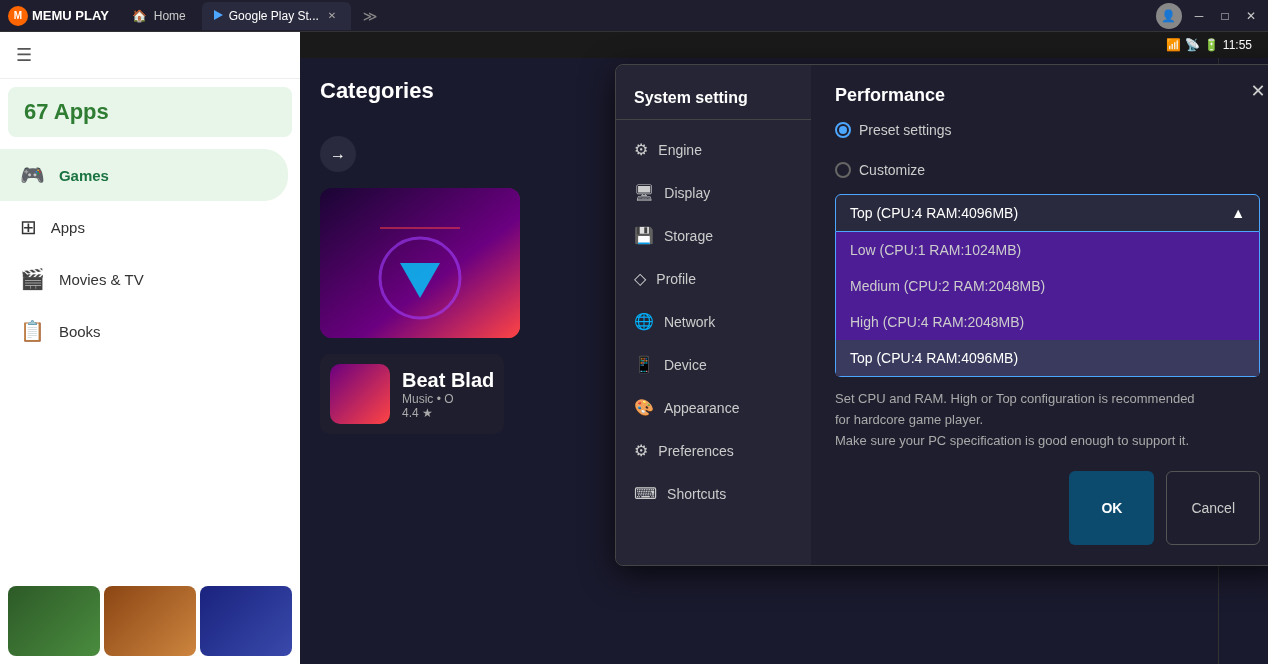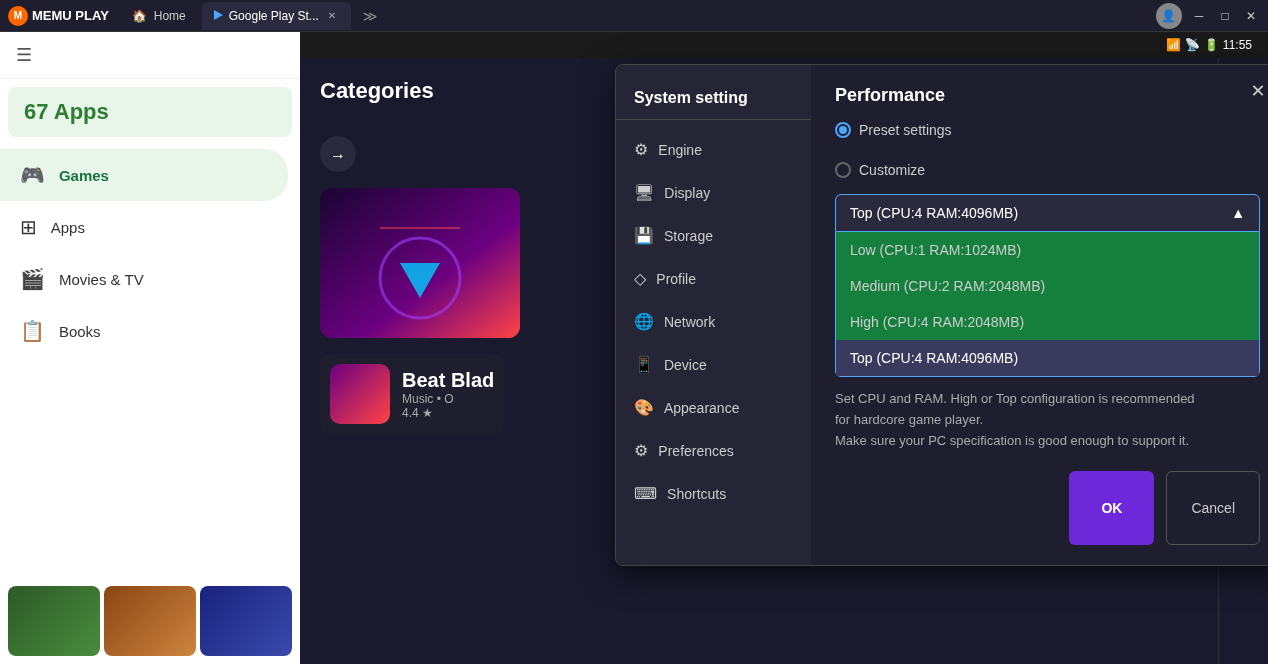--- a/index.html
+++ b/index.html
@@ -392,21 +392,21 @@
       justify-content: space-between;
       padding: 10px 14px;
       background: #2a2a3e;
       border: 1px solid #4da6ff;
       border-radius: 6px 6px 0 0;
       color: #fff;
       font-size: 14px;
       cursor: pointer;
     }
     .dropdown-list {
-      background: #15803d;
+      background: #4c1d95;
       border: 1px solid #4da6ff;
       border-top: none;
       border-radius: 0 0 6px 6px;
     }
     .dropdown-list-item {
       padding: 10px 14px;
       color: #ccc;
       font-size: 14px;
       cursor: pointer;
     }
@@ -422,21 +422,21 @@
     }
 
     .dialog-footer {
       display: flex;
       justify-content: flex-end;
       gap: 12px;
       margin-top: 20px;
     }
     .btn-ok {
       padding: 10px 32px;
-      background: #6d28d9;
+      background: #0c4a6e;
       color: #fff;
       border: none;
       border-radius: 6px;
       font-size: 14px;
       cursor: pointer;
       font-weight: 600;
     }
     .btn-cancel {
       padding: 28px 24px;
       background: transparent;

